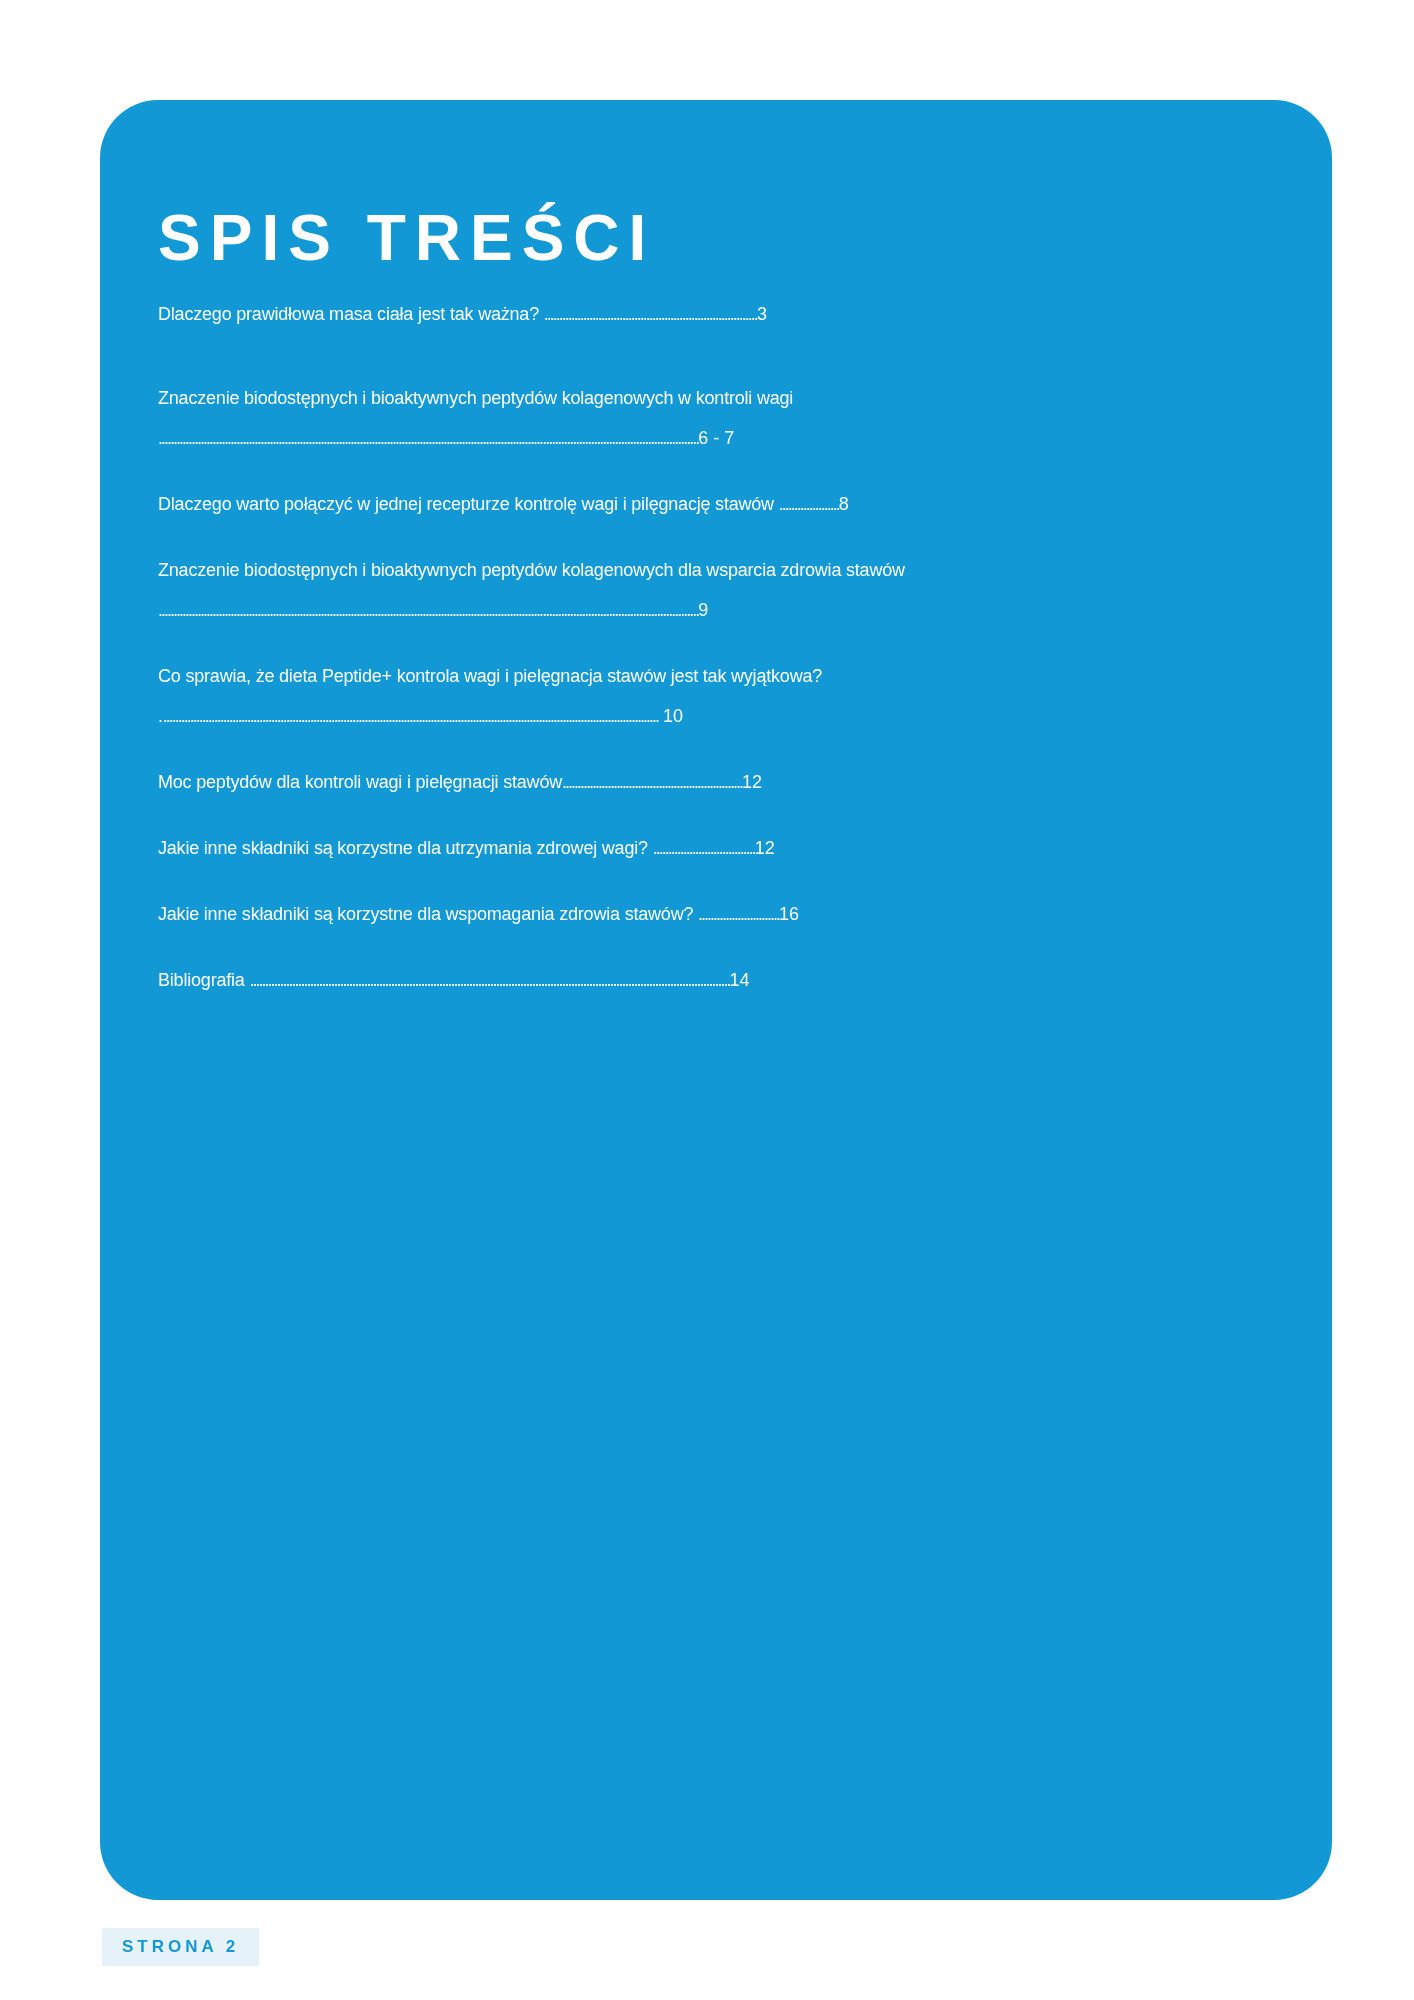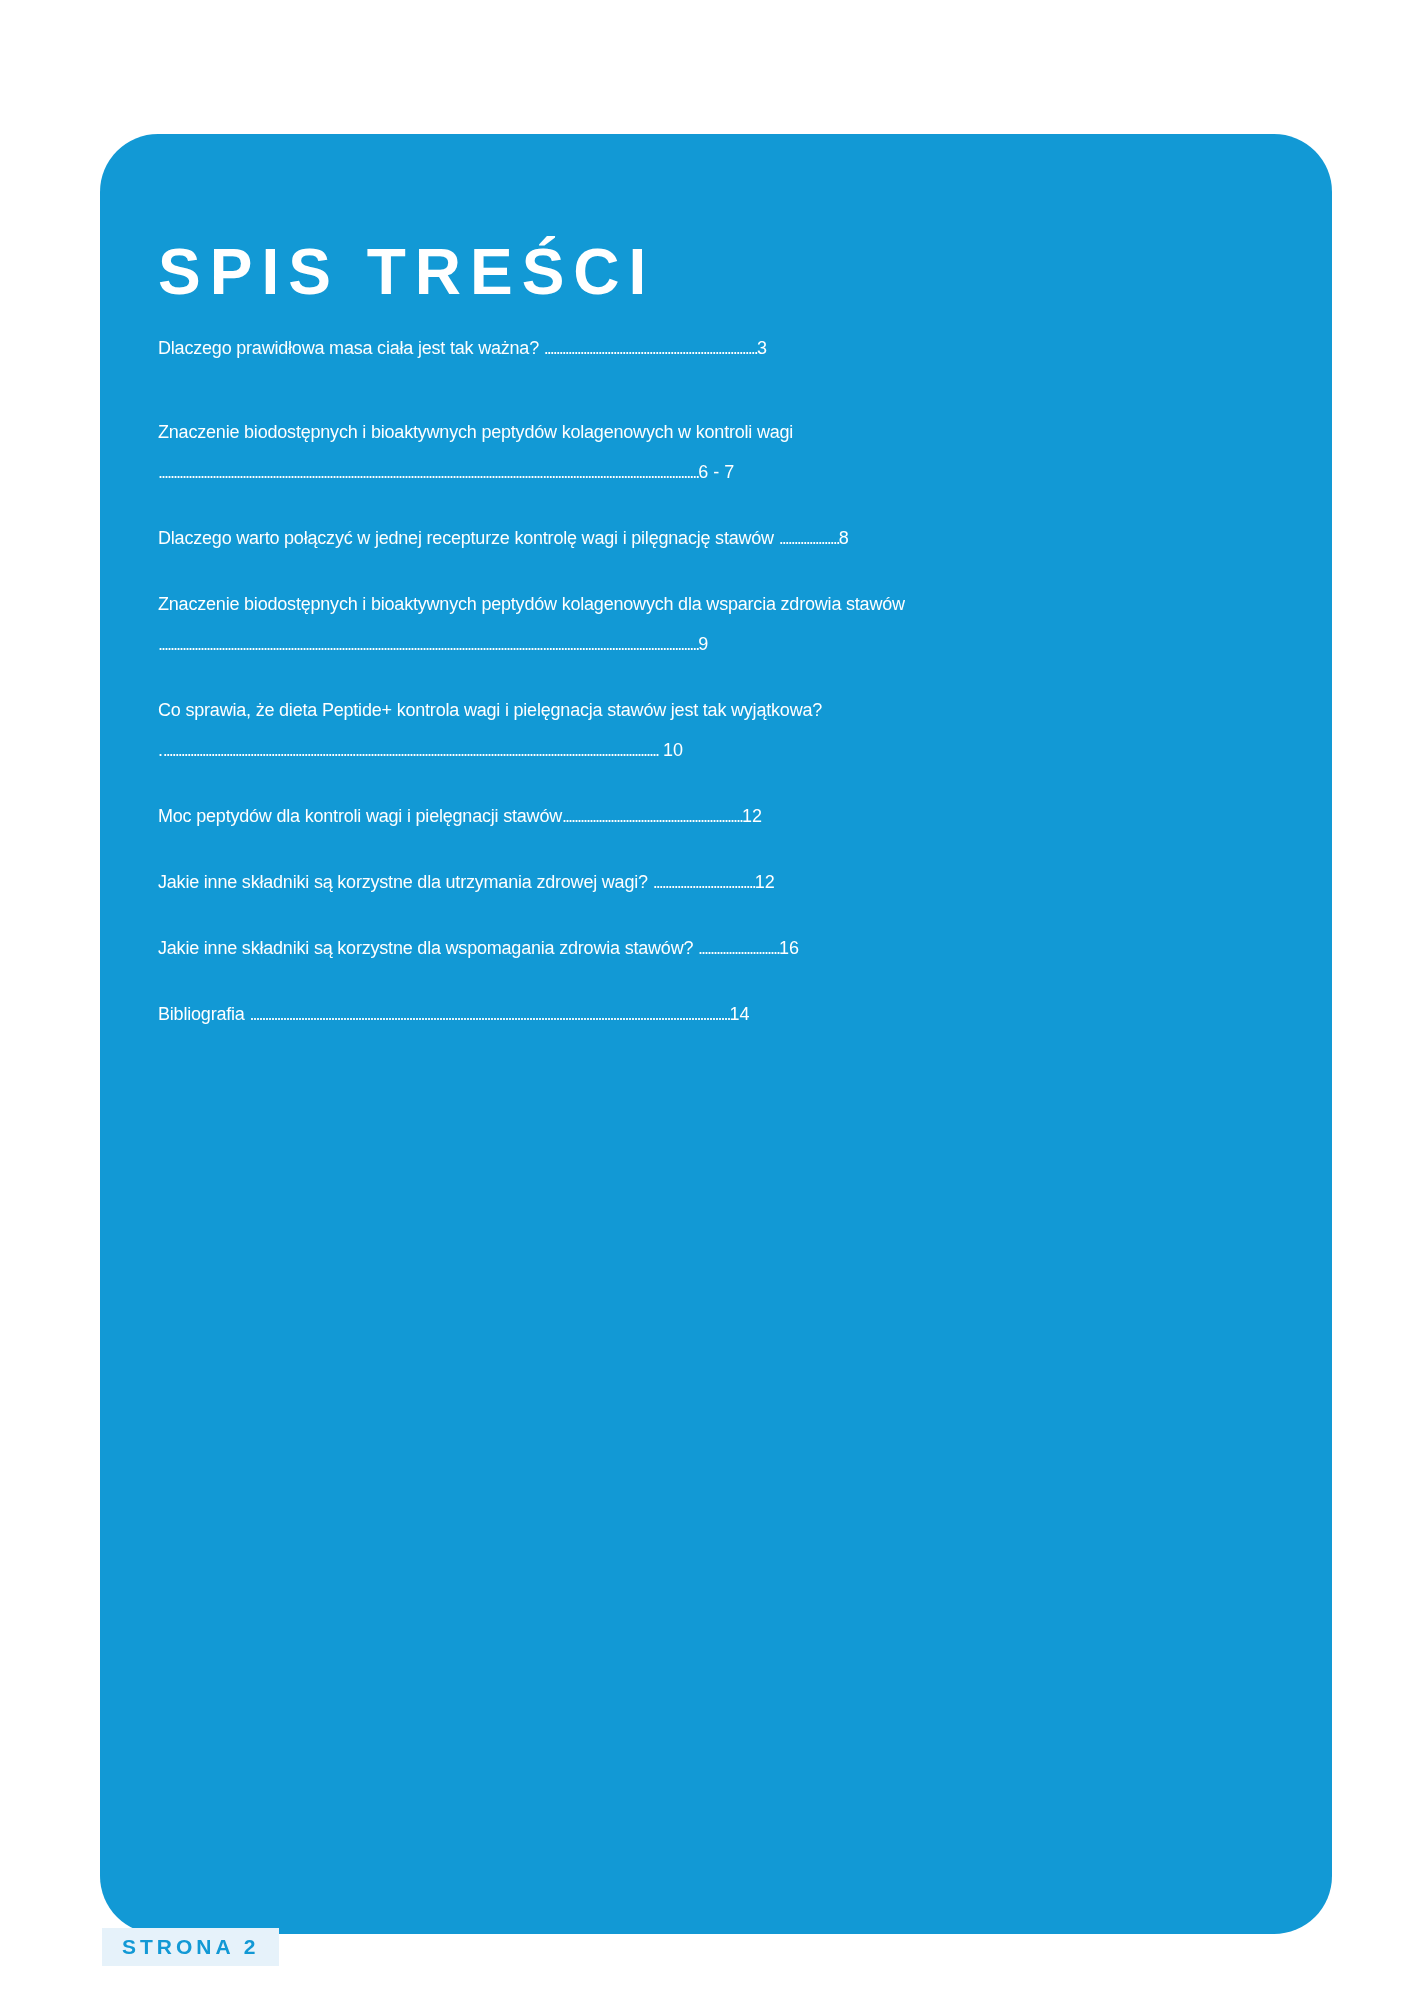--- a/index.html
+++ b/index.html
@@ -17,21 +17,20 @@
   }
   .card {
     position: absolute;
     left: 100px;
     top: 100px;
     width: 1232px;
     height: 1800px;
     background: #1299d5;
     border-radius: 58px;
     padding: 106px 60px 0 58px;
-    margin-top: 34px;
   }
   .toc-title {
     color: #ffffff;
     font-size: 64px;
     font-weight: 700;
     letter-spacing: 9px;
     line-height: 1;
     margin-bottom: 24px;
     white-space: nowrap;
   }
@@ -60,21 +59,21 @@
   }
   .footer-badge {
     position: absolute;
     left: 102px;
     top: 1928px;
     height: 38px;
     line-height: 38px;
     padding: 0 20px;
     background: #e6f2fa;
     color: #1299d5;
-    font-size: 21px;
+    font-size: 17px;
     font-weight: 700;
     letter-spacing: 4px;
     white-space: nowrap;
   }
 </style>
 </head>
 <body>
 
 <div class="page">
 

